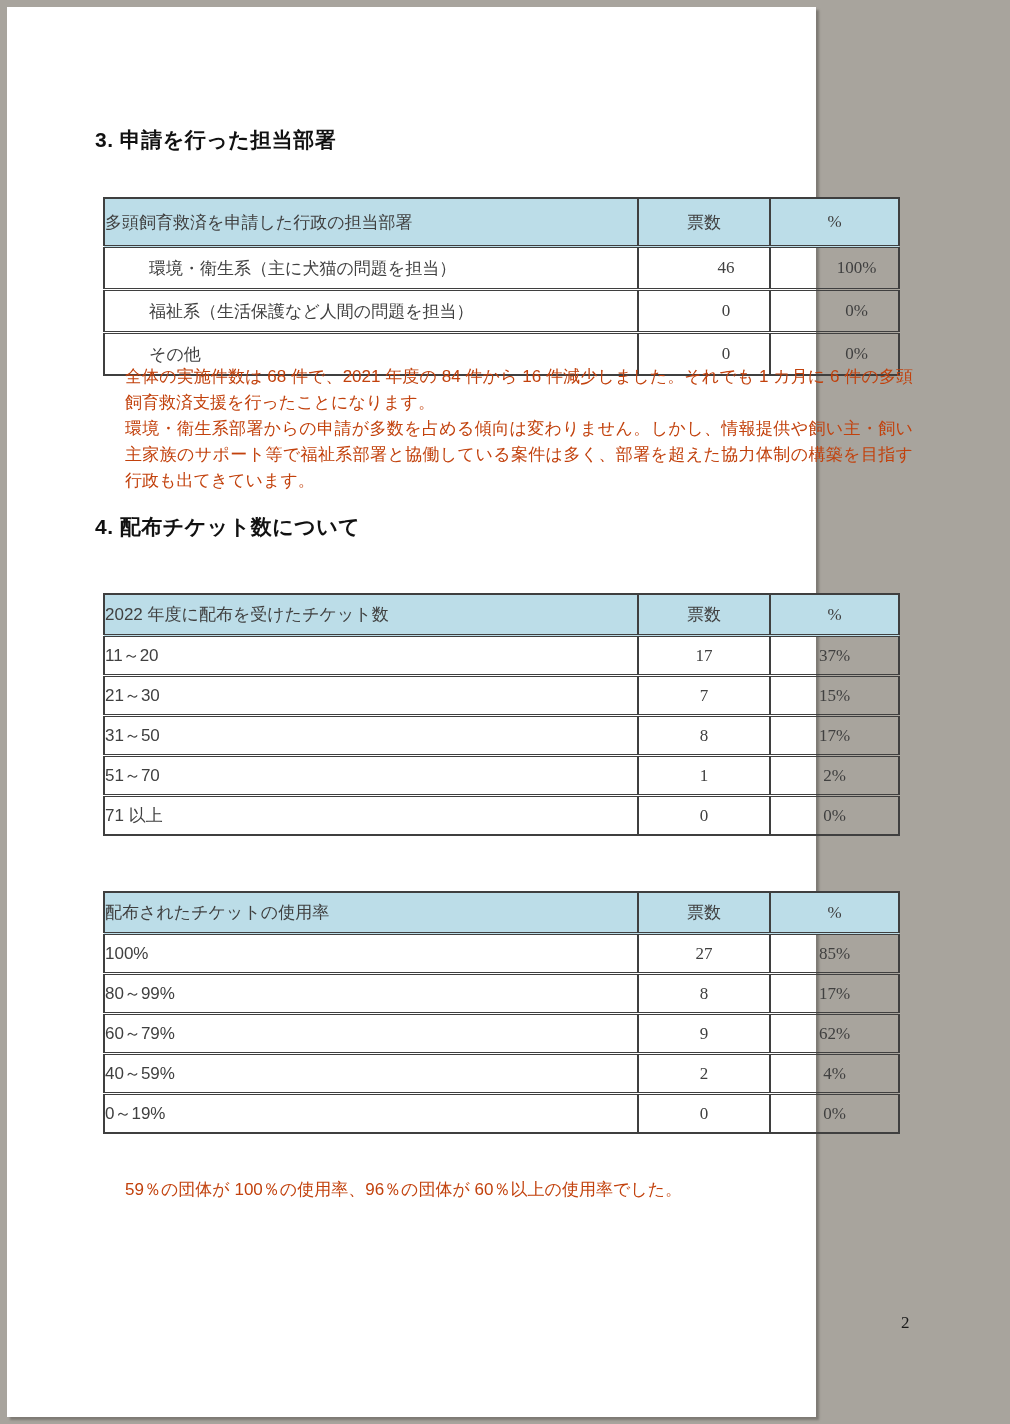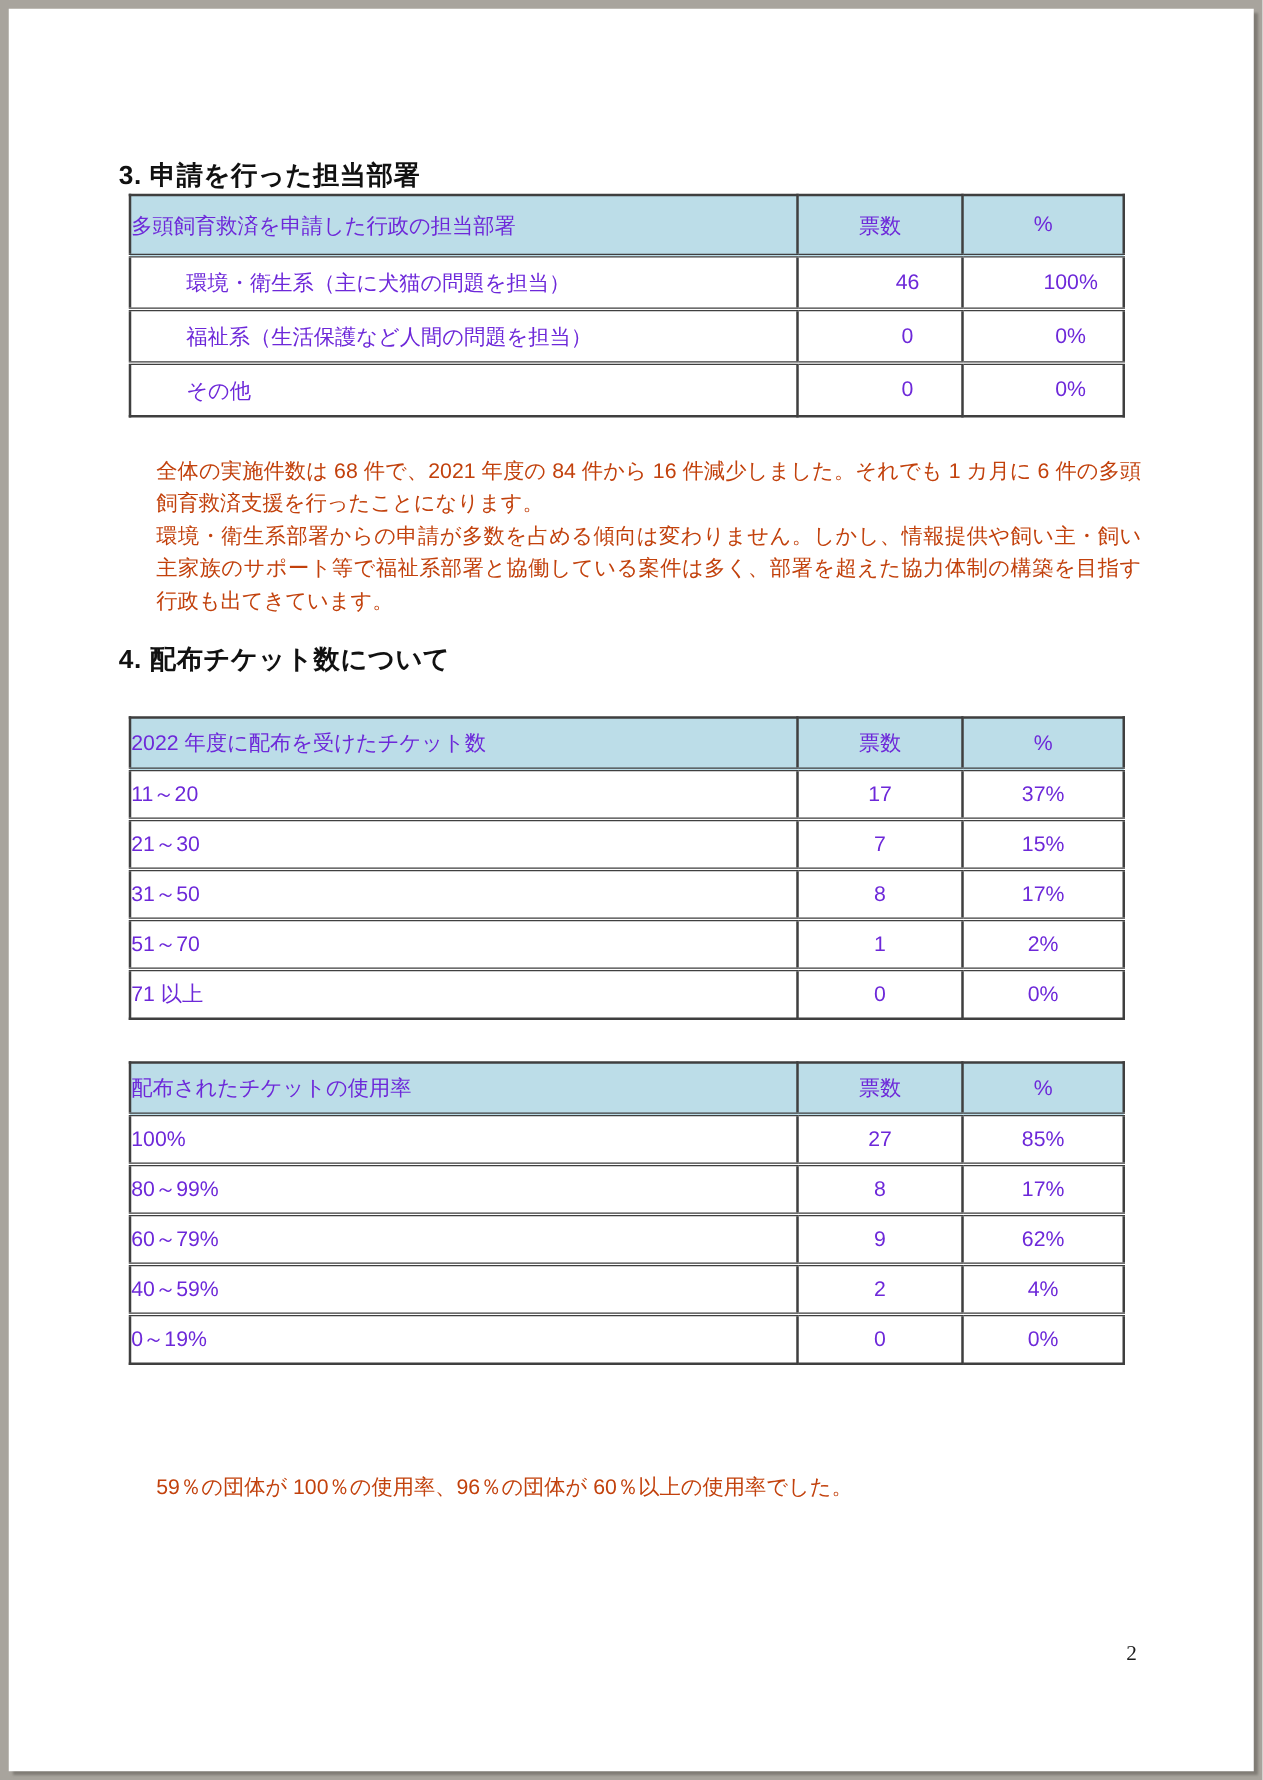--- a/index.html
+++ b/index.html
@@ -10,39 +10,39 @@
   html,body{margin:0;padding:0;}
   body{
     width:1010px;height:1424px;
     background:var(--frame);
     font-family:"Liberation Sans","DejaVu Sans",sans-serif;
     position:relative;
     overflow:hidden;
   }
   .page{
     position:absolute;left:7px;top:7px;
-    width:996px;height:1410px;
+    width:809px;height:1410px;
     background:#ffffff;
     box-shadow:3px 3px 2px rgba(92,89,83,0.55);
   }
   .heading{
     position:absolute;left:88px;
     font-size:21px;font-weight:700;color:#111;
     white-space:nowrap;letter-spacing:0.5px;
   }
   .heading.h3{top:119px;}
   .heading.h4{top:506px;}
   table.tbl{
     position:absolute;left:96px;
     border-collapse:collapse;table-layout:fixed;
     width:795px;
-    font-size:17px;color:#6d28d9;
+    font-size:17px;color:#404040;margin-top:42px;
   }
   table.t1{top:148px;}
-  table.t2{top:566px;}
+  table.t2{top:544px;}
   table.t3{top:842px;}
   .tbl col.c1{width:534px;}
   .tbl col.c2{width:132px;}
   .tbl col.c3{width:129px;}
   .tbl th,.tbl td{
     border-left:2px solid var(--bd);
     border-right:2px solid var(--bd);
     font-weight:normal;padding:0;
   }
   .tbl thead th{
@@ -50,21 +50,21 @@
     border-top:2px solid var(--bd);
     border-bottom:3px double var(--bd);
   }
   .tbl tbody td{border-bottom:3px double var(--bd);}
   .tbl tbody tr:last-child td{border-bottom:2px solid var(--bd);}
   .t1 thead th{height:46px;}
   .t1 tbody td{height:40px;padding-left:44px;}
   .t2 thead th,.t3 thead th{height:39px;}
   .t2 tbody td,.t3 tbody td{height:37px;}
   .cell-label{text-align:left;padding-left:14px;}
-  .cell-num{text-align:center;}
+  .cell-num{text-align:center;font-family:Liberation Serif, serif;}
   .bodytext{
     position:absolute;left:106px;width:788px;
     font-size:17px;line-height:26px;color:#c2410c;
     text-align:justify;margin:12px;
   }
   .p1{top:345px;}
   .note{top:1158px;}
   .page-number{
     position:absolute;left:894px;top:1306px;
     font-family:"Liberation Serif","DejaVu Serif",serif;

